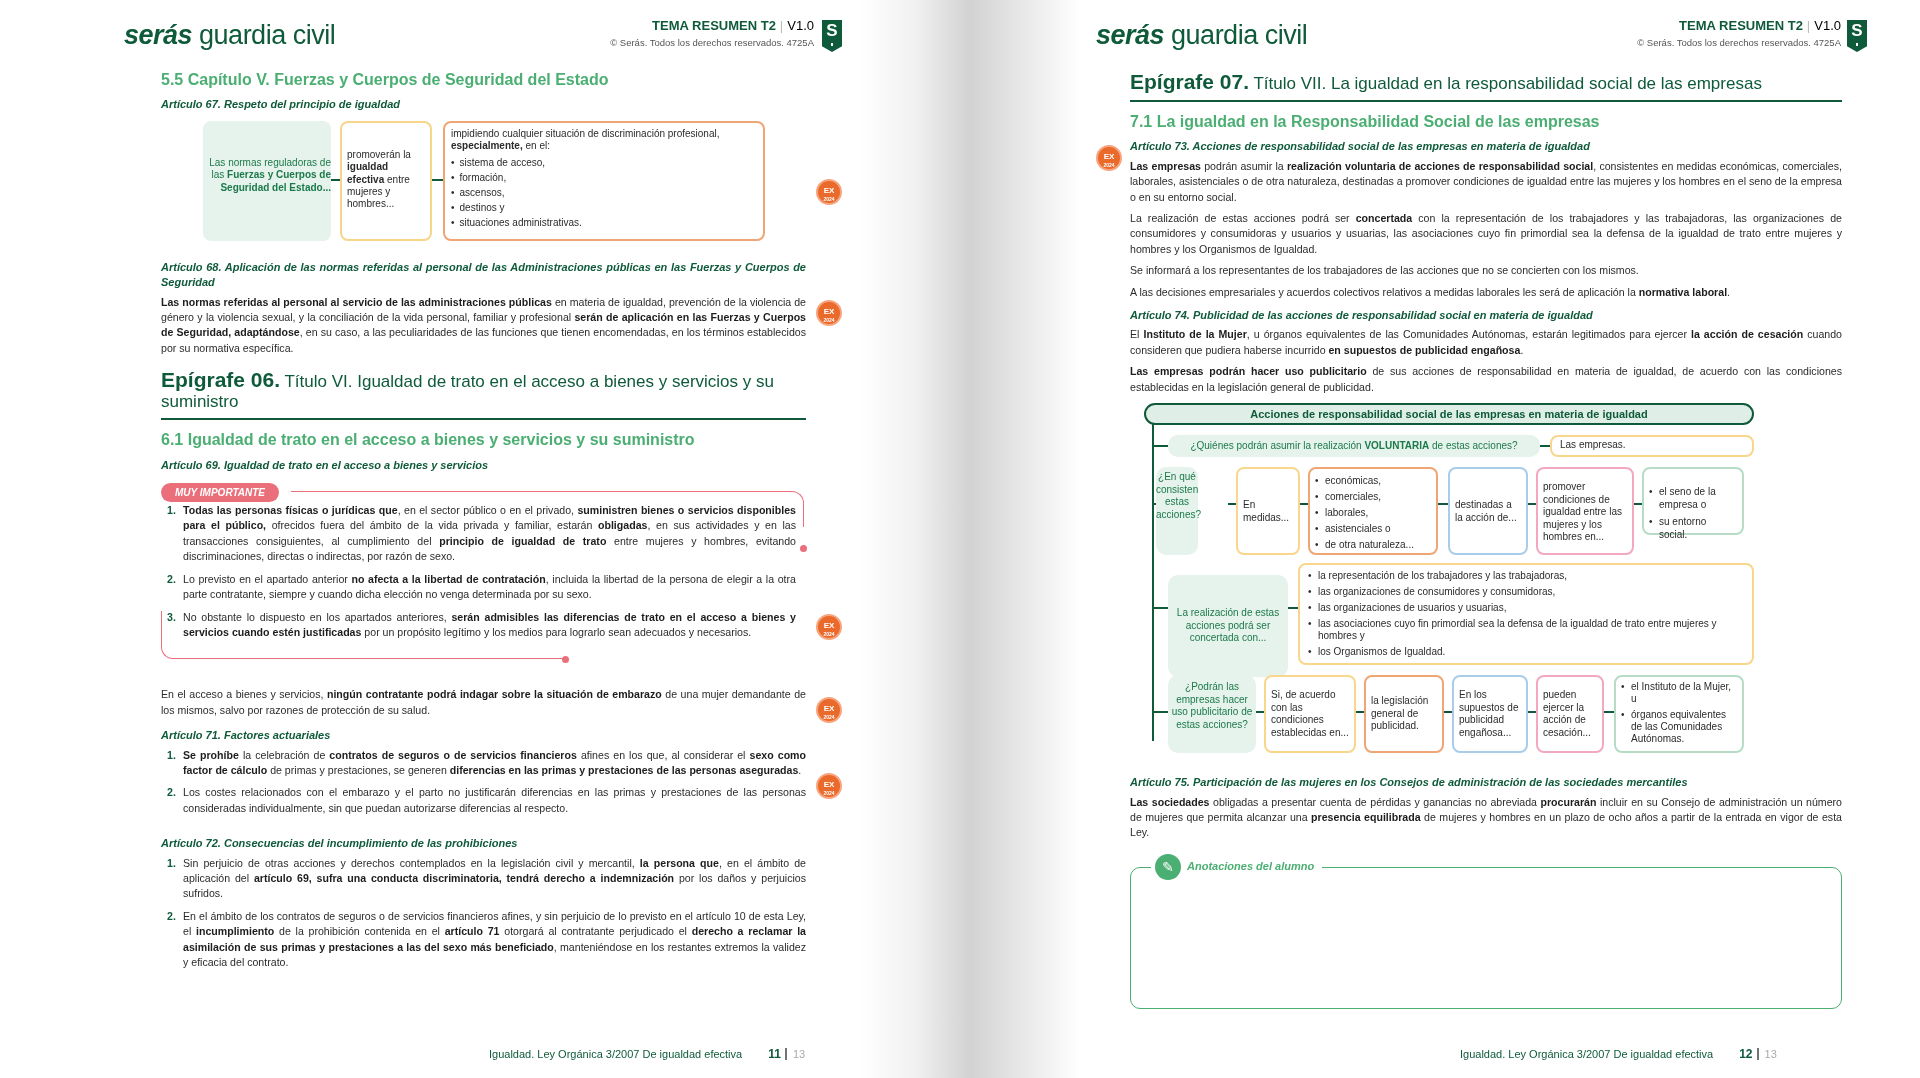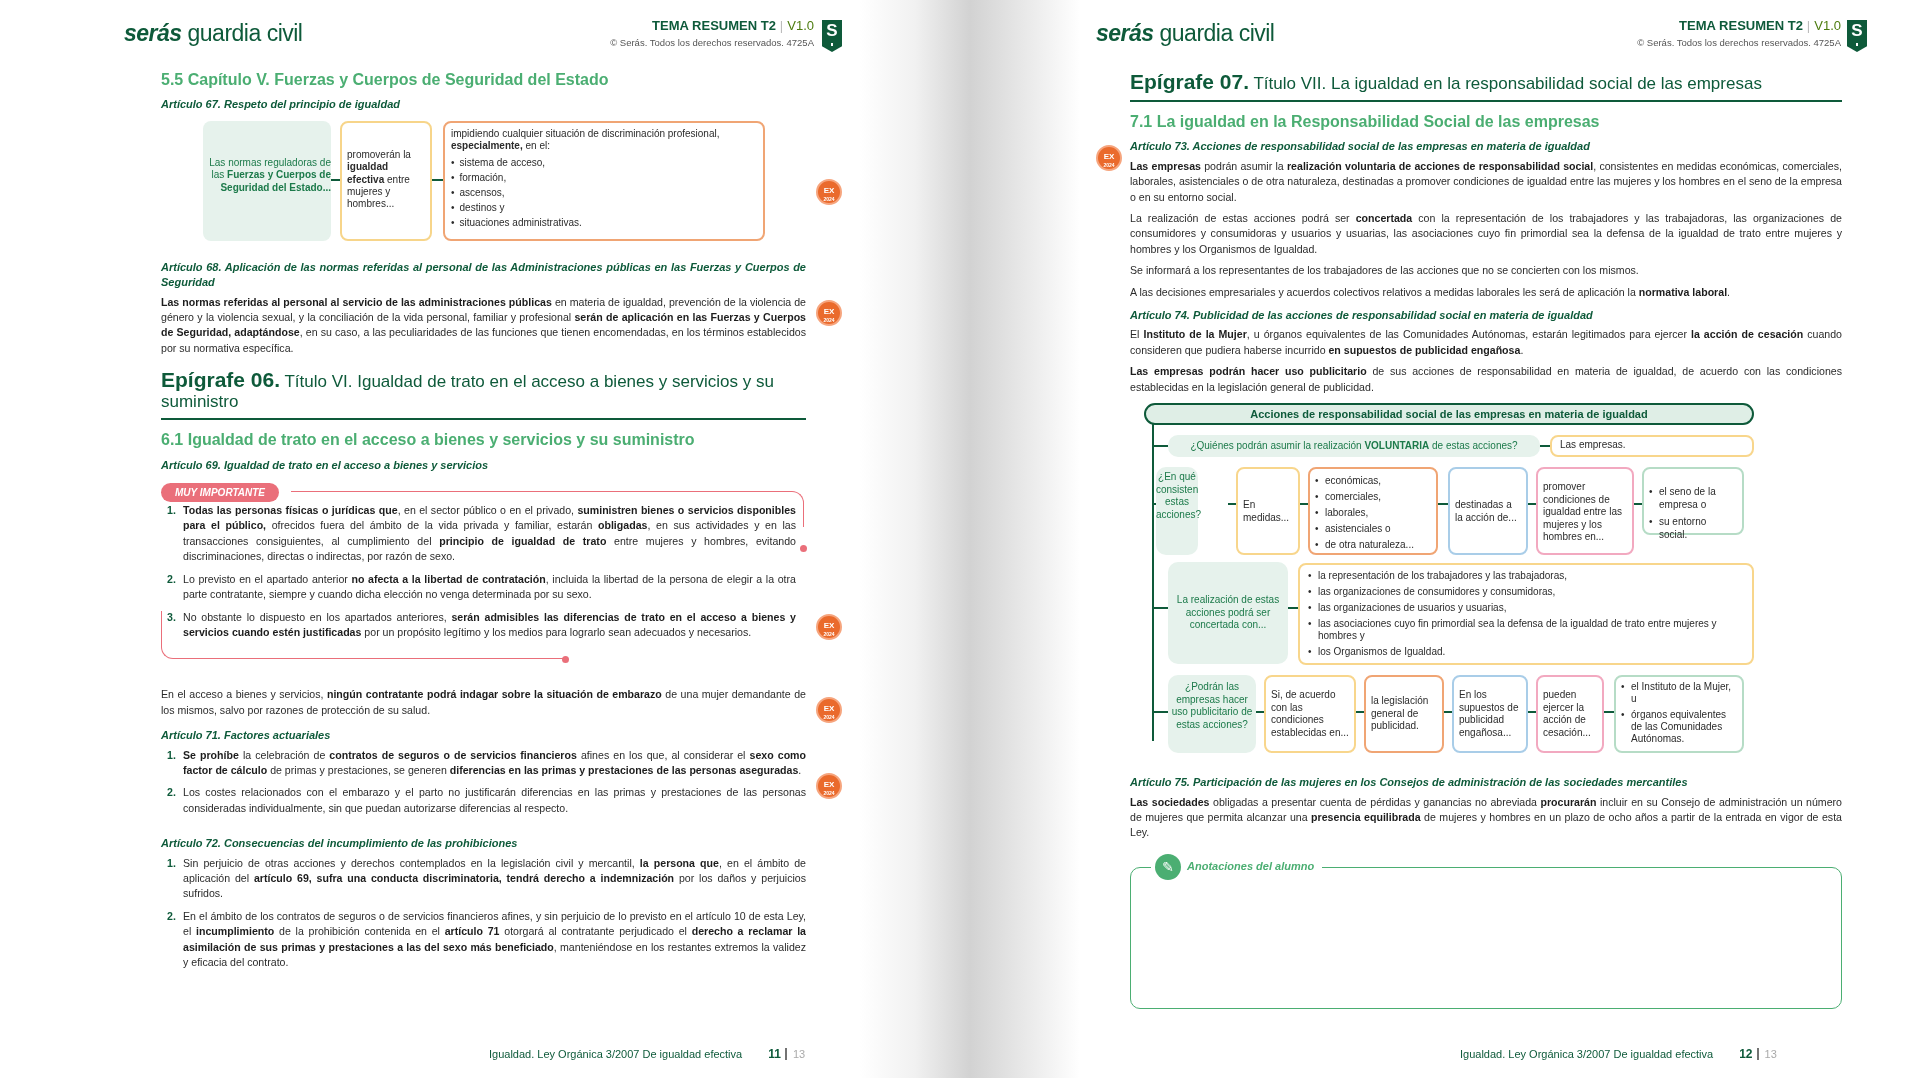--- a/index.html
+++ b/index.html
@@ -4,27 +4,27 @@
 <style>
   * { box-sizing: border-box; margin: 0; padding: 0; }
   html, body { width: 1920px; height: 1078px; overflow: hidden; background: #fff; }
   body { font-family: "Liberation Sans", "DejaVu Sans", sans-serif; color: #2b2b2b; position: relative; }
   .spine { position: absolute; left: 860px; top: 0; width: 220px; height: 1078px;
     background: linear-gradient(to right, #ffffff 0%, #f1f1f1 25%, #d2d2d2 50%, #e6e6e6 72%, #ffffff 100%); }
   .page { position: absolute; top: 0; height: 1078px; }
   .page.left { left: 0; width: 880px; }
   .page.right { left: 1060px; width: 860px; }
 
-  .logo { position: absolute; top: 20px; font-size: 23px; color: #0e5a3a; letter-spacing: -0.5px; }
+  .logo { position: absolute; top: 20px; font-size: 27px; color: #0e5a3a; letter-spacing: -0.5px; }
   .logo b { font-weight: 900; font-style: italic; }
   .logo span { font-weight: 400; }
   .hdr { position: absolute; top: 18px; text-align: right; }
   .hdr .t1 { font-size: 13px; color: #0e5a3a; font-weight: bold; }
   .hdr .t1 .sep { color: #bbb; font-weight: normal; margin: 0 4px; }
-  .hdr .t1 .ver { color: #4d7c0f; font-weight: normal; }
+  .hdr .t1 .ver { color: #000000; font-weight: normal; }
   .hdr .t2 { font-size: 9.5px; color: #555; margin-top: 4px; }
   .shield { position: absolute; top: 20px; width: 20px; height: 32px; background: #0e5a3a; color: #fff;
     font-weight: 900; font-size: 17px; text-align: center; line-height: 22px;
     clip-path: polygon(0 0, 100% 0, 100% 82%, 50% 100%, 0 82%); }
   .shield::after { content: ""; position: absolute; left: 9px; top: 23px; width: 2px; height: 3px; background: #fff; }
 
   .content { position: absolute; font-size: 10.6px; line-height: 15.4px; color: #2b2b2b; }
   .left .content { left: 161px; width: 645px; top: 72px; }
   .right .content { left: 70px; width: 712px; top: 72px; }
 
@@ -213,21 +213,21 @@
       <div class="bx c-pnk" style="left:392px;top:64px;width:98px;height:88px;padding-top:12px">promover condiciones de igualdad entre las mujeres y los hombres en...</div>
       <div class="lk" style="left:490px;top:100px;width:8px"></div>
       <div class="bx c-grn" style="left:498px;top:64px;width:102px;height:68px;padding-top:16px">
         <ul>
           <li style="line-height:13px;margin-bottom:4px">el seno de la empresa o</li>
           <li style="line-height:13px">su entorno social.</li>
         </ul>
       </div>
 
       <div class="hbr" style="top:204px"></div>
-      <div class="q" style="left:24px;top:159px;width:120px;height:102px;padding-top:32px">La realización de estas acciones podrá ser concertada con...</div>
+      <div class="q" style="left:24px;top:172px;width:120px;height:102px;padding-top:32px">La realización de estas acciones podrá ser concertada con...</div>
       <div class="lk" style="left:144px;top:204px;width:10px"></div>
       <div class="bx c-yel" style="left:154px;top:160px;width:456px;height:102px;padding:3px 8px">
         <ul>
           <li>la representación de los trabajadores y las  trabajadoras,</li>
           <li>las organizaciones de consumidores y consumidoras,</li>
           <li>las organizaciones de usuarios y usuarias,</li>
           <li style="line-height:12px;margin:2px 0">las asociaciones cuyo fin primordial sea la defensa de la igualdad de  trato entre mujeres y hombres y</li>
           <li>los Organismos de Igualdad.</li>
         </ul>
       </div>

